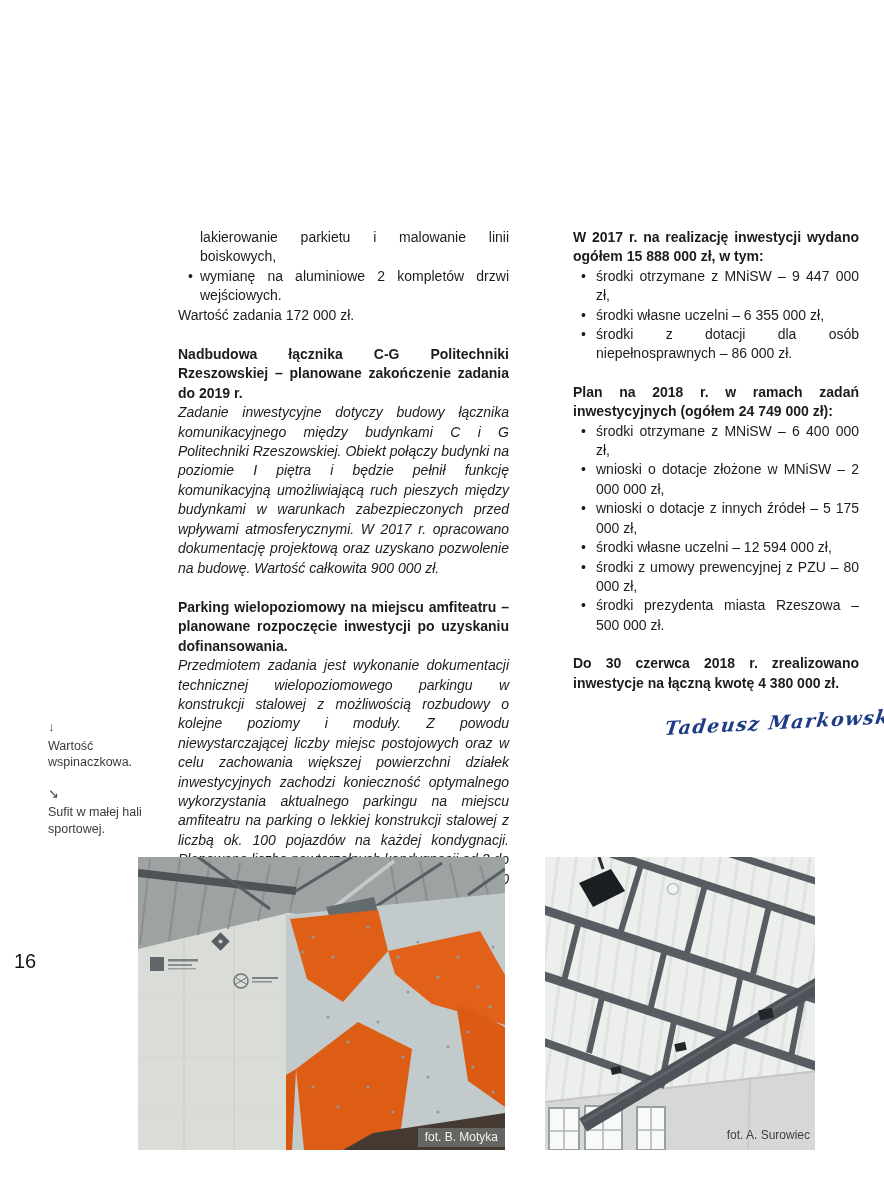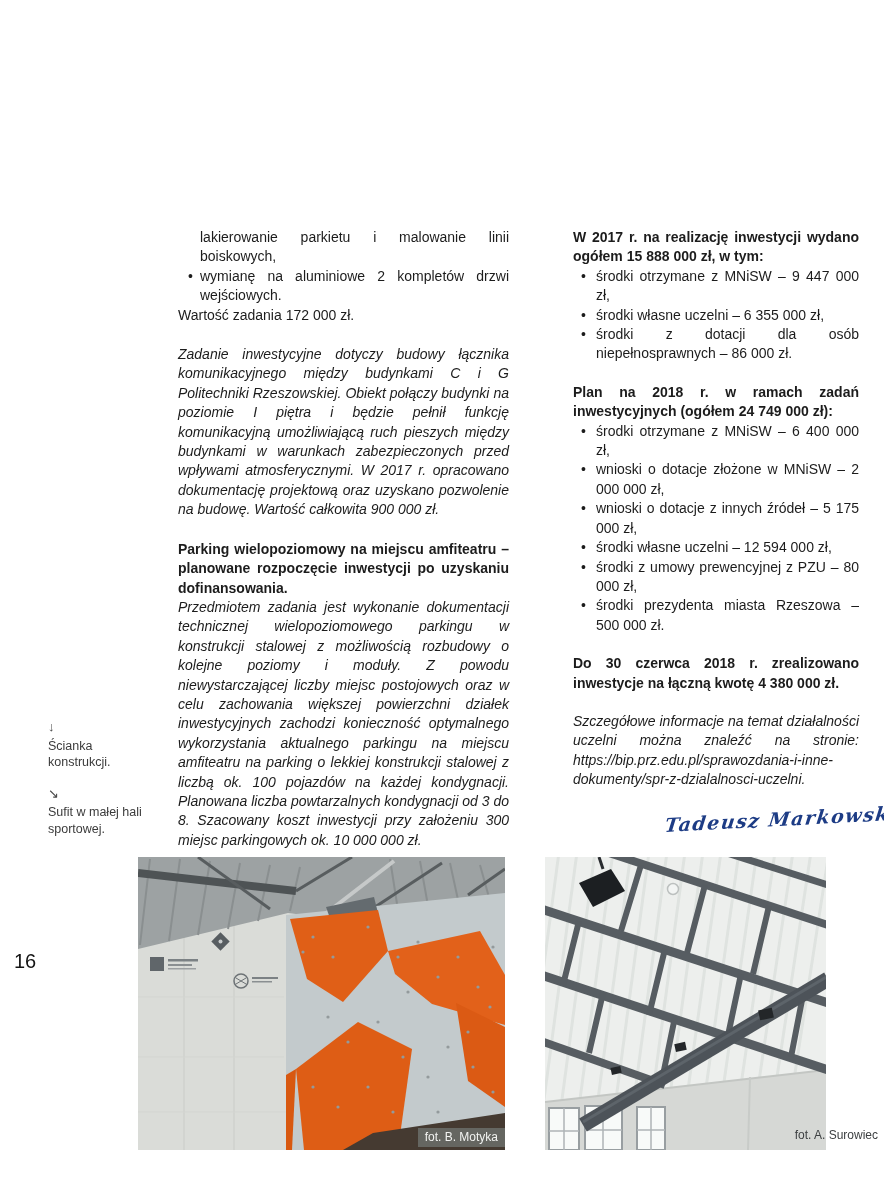--- a/index.html
+++ b/index.html
@@ -27,21 +27,21 @@
     transform:rotate(-3deg) skewX(-10deg); transform-origin:left center;
     white-space:nowrap;
   }
   .margin-notes { position:absolute; left:48px; top:719px; width:102px;
     font-size:12.5px; line-height:16.5px; color:#3b3b3b; text-align:left; }
   .margin-note { margin-bottom:15px; }
   .margin-note .arrow { display:block; font-size:13px; margin-bottom:2px; color:#4a4a4a; }
   .page-number { position:absolute; left:14px; top:950px; font-size:20px; color:#141414; }
   .photo { position:absolute; overflow:hidden; }
   .photo1 { left:138px; top:857px; width:367px; height:293px; }
-  .photo2 { left:545px; top:857px; width:338px; height:293px; }
+  .photo2 { left:545px; top:857px; width:270px; height:293px; }
   .credit { position:absolute; font-size:12px; }
   .credit1 { right:0; bottom:3px; background:rgba(108,112,108,0.82); color:#f2f3f1; padding:2px 7px 3px 7px; }
   .credit2 { right:5px; bottom:8px; color:#3d4042; }
   svg { display:block; }
 </style>
 </head>
 <body>
 
 <div class="page">
 
@@ -54,20 +54,21 @@
             <span class="dot">•</span>
             <span class="bt">wymianę na aluminiowe 2 kompletów drzwi wejściowych.</span>
           </div>
         </div>
     </div>
     <div>Wartość zadania 172 000 zł.</div>
 
     <div>
 
         <section class="block">
+          <div class="heading">Nadbudowa łącznika C-G Politechniki Rzeszowskiej – planowane zakończenie zadania do 2019 r.</div>
           <div class="body">Zadanie inwestycyjne dotyczy budowy łącznika komunikacyjnego między budynkami C i G Politechniki Rzeszowskiej. Obiekt połączy budynki na poziomie I piętra i będzie pełnił funkcję komunikacyjną umożliwiającą ruch pieszych między budynkami w warunkach zabezpieczonych przed wpływami atmosferycznymi. W 2017 r. opracowano dokumentację projektową oraz uzyskano pozwolenie na budowę. Wartość całkowita 900 000 zł.</div>
         </section>
 
         <section class="block">
           <div class="heading">Parking wielopoziomowy na miejscu amfiteatru – planowane rozpoczęcie inwestycji po uzyskaniu dofinansowania.</div>
           <div class="body">Przedmiotem zadania jest wykonanie dokumentacji technicznej wielopoziomowego parkingu w konstrukcji stalowej z możliwością rozbudowy o kolejne poziomy i moduły. Z powodu niewystarczającej liczby miejsc postojowych oraz w celu zachowania większej powierzchni działek inwestycyjnych zachodzi konieczność optymalnego wykorzystania aktualnego parkingu na miejscu amfiteatru na parking o lekkiej konstrukcji stalowej z liczbą ok. 100 pojazdów na każdej kondygnacji. Planowana liczba powtarzalnych kondygnacji od 3 do 8. Szacowany koszt inwestycji przy założeniu 300 miejsc parkingowych ok. 10 000 000 zł.</div>
         </section>
       </div>
   </div>
 
@@ -124,29 +125,28 @@
 
           <div class="bullet">
             <span class="dot">•</span>
             <span class="bt">środki prezydenta miasta Rzeszowa – 500 000 zł.</span>
           </div>
         </div>
     </section>
 
     <div class="heading mt">Do 30 czerwca 2018 r. zrealizowano inwestycje na łączną kwotę 4 380 000 zł.</div>
 
-    <div class="body mt wrapurl">Szczegółowe informacje na temat działalności uczelni można znaleźć na stronie: https://bip.prz.edu.pl/sprawozdania-i-inne-dokumenty/spr-z-dzialalnosci-uczelni.</div>
 
     <div class="signature">Tadeusz Markowski</div>
   </div>
 
   <div class="margin-notes">
     <div class="margin-note">
       <span class="arrow">↓</span>
-      <span>Ścianka konstrukcji.</span>
+      <span>Wartość wspinaczkowa.</span>
     </div>
     <div class="margin-note">
       <span class="arrow">↘</span>
       <span>Sufit w małej hali sportowej.</span>
     </div>
   </div>
 
   <div class="page-number">16</div>
 
   <div class="photo photo1">

